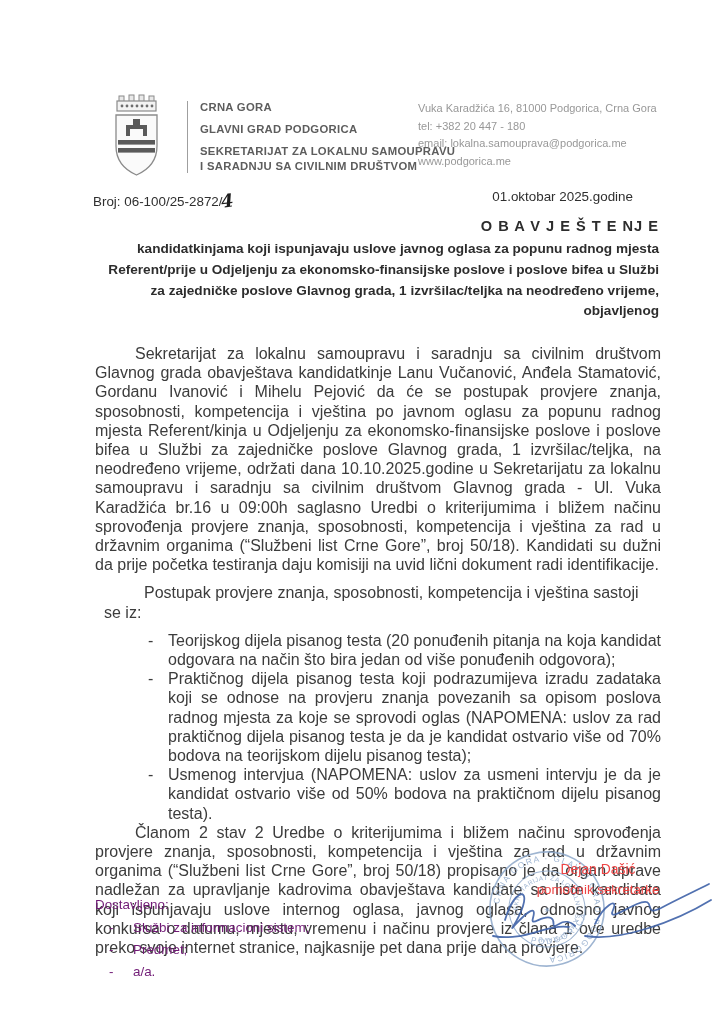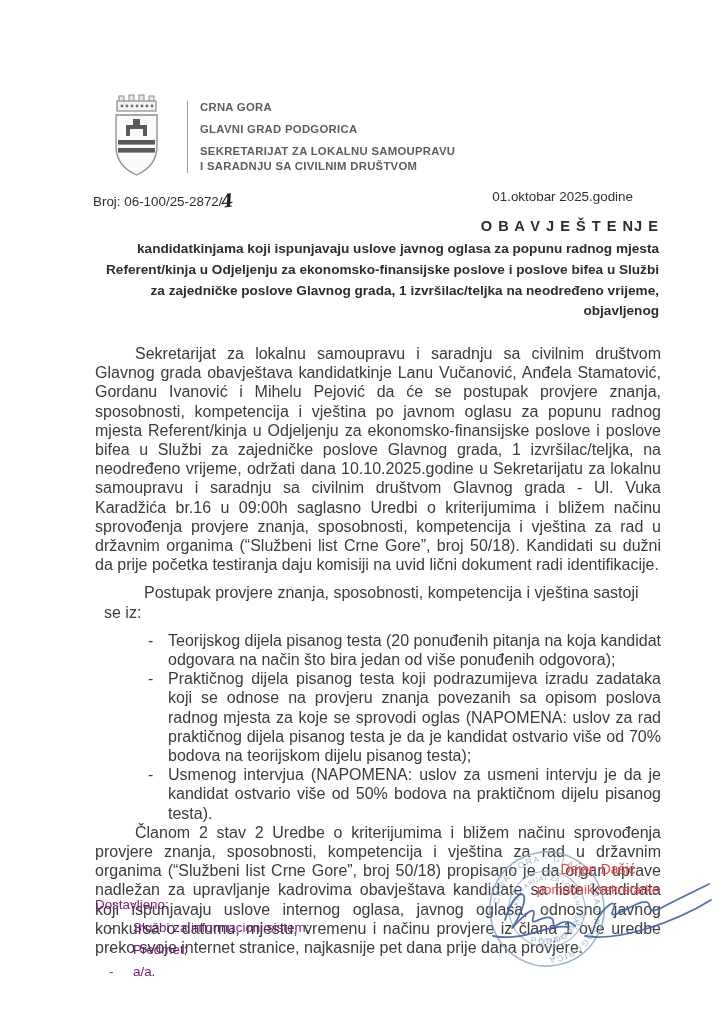--- a/index.html
+++ b/index.html
@@ -80,32 +80,38 @@
   </svg>
   <div class="hdr-divider"></div>
 
   <div class="org">
     <div class="org-l0">CRNA GORA</div>
     <div class="org-l1">GLAVNI GRAD PODGORICA</div>
     <div class="org-l2">SEKRETARIJAT ZA LOKALNU SAMOUPRAVU</div>
     <div class="org-l3">I SARADNJU SA CIVILNIM DRUŠTVOM</div>
   </div>
 
+  <div class="contact">
+    <div>Vuka Karadžića 16, 81000 Podgorica, Crna Gora</div>
+    <div>tel: +382 20 447 - 180</div>
+    <div>email: lokalna.samouprava@podgorica.me</div>
+    <div>www.podgorica.me</div>
+  </div>
 
   <div class="ref-row">
     <div>
       <span>Broj: 06-100/25-2872/</span><span class="handwritten">4</span>
     </div>
     <div>01.oktobar 2025.godine</div>
   </div>
 
   <div class="title-block">
     <div class="title-heading">O B A V J E Š T E NJ E</div>
     <div class="title-line">kandidatkinjama koji ispunjavaju uslove javnog oglasa za popunu radnog mjesta</div>
-    <div class="title-line">Referent/kinja u Odjeljenju za ekonomsko-finansijske poslove i poslove bifea u Službi</div>
+    <div class="title-line">Referent/prije u Odjeljenju za ekonomsko-finansijske poslove i poslove bifea u Službi</div>
     <div class="title-line">za zajedničke poslove  Glavnog grada, 1 izvršilac/teljka na neodređeno vrijeme,</div>
     <div class="title-line">objavljenog</div>
   </div>
 
   <div class="body-text">
     <p class="para">Sekretarijat za lokalnu samoupravu i saradnju sa civilnim društvom Glavnog grada obavještava kandidatkinje Lanu Vučanović, Anđela Stamatović, Gordanu Ivanović i Mihelu Pejović da će se postupak provjere znanja, sposobnosti, kompetencija i vještina po javnom oglasu za popunu radnog mjesta Referent/kinja u Odjeljenju za ekonomsko-finansijske poslove i poslove bifea u Službi za zajedničke poslove Glavnog grada, 1 izvršilac/teljka, na neodređeno vrijeme, održati dana 10.10.2025.godine u Sekretarijatu za lokalnu samoupravu i saradnju sa civilnim društvom Glavnog grada - Ul. Vuka Karadžića br.16 u 09:00h saglasno Uredbi o kriterijumima i bližem načinu sprovođenja provjere znanja, sposobnosti, kompetencija i vještina za rad u državnim organima (“Službeni list Crne Gore”, broj 50/18). Kandidati su dužni da prije početka testiranja daju komisiji na uvid lični dokument radi identifikacije.</p>
     <div class="list-intro">Postupak provjere znanja, sposobnosti, kompetencija i vještina sastoji se iz:</div>
     <div class="proc-list">
       <div class="proc-li">
         <span class="dash">-</span>

